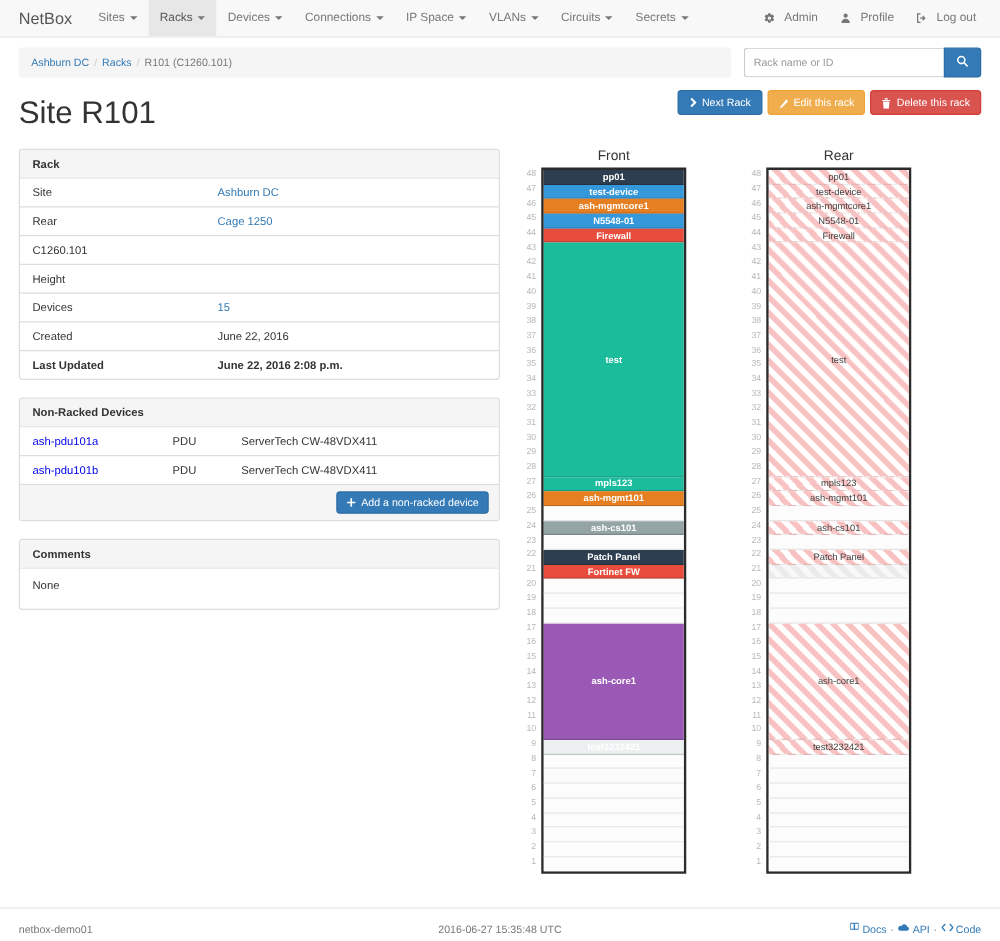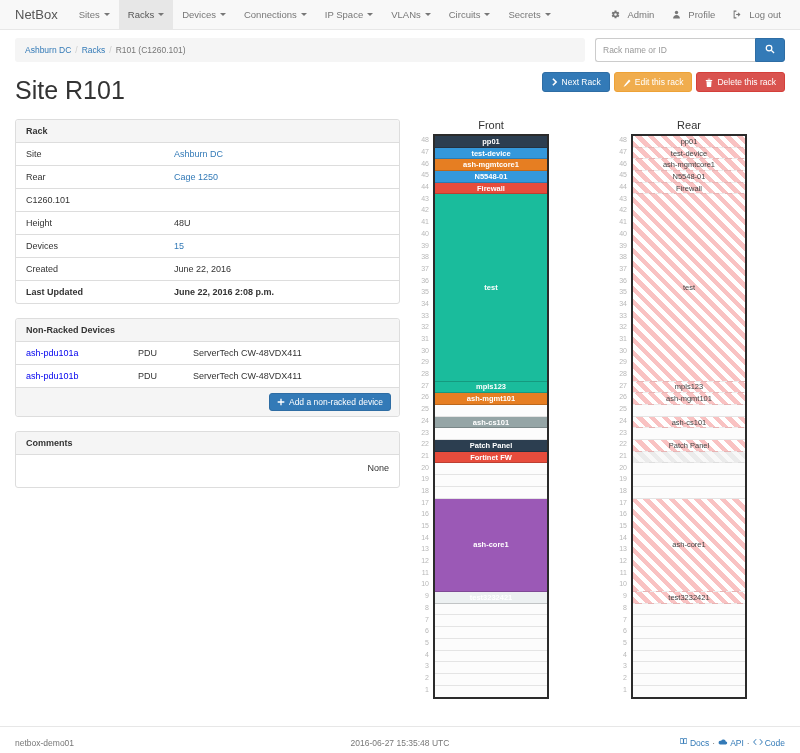--- a/index.html
+++ b/index.html
@@ -48,24 +48,24 @@
   .trow:last-child { border-bottom:none;font-weight:bold; }
   .tlabel { width:148px; flex:0 0 148px; padding:6px 10px; }
   .tvalue { flex:1; padding:6px 10px; }
   .tvalue a, .link { color:#337ab7; }
 
   .nr-row { display:flex; border-bottom:1px solid #ddd; }
   .nr-name { width:118px; flex:0 0 118px; padding:6px 10px; }
   .nr-type { width:55px; flex:0 0 55px; padding:6px 4px; }
   .nr-model { flex:1; padding:6px 4px; }
   .panel-footer { background:#f5f5f5; padding:5px 8px; text-align:right; border-radius:0 0 3px 3px; }
-  .comments-body { padding:8px 10px 14px 10px;text-align:right; }
-
-  
-  .elevations { display:flex; gap:62px; margin-left:13px; }
+  .comments-body { padding:8px 10px 14px 10px; }
+
+  
+  .elevations { display:flex; gap:44px; margin-left:13px; }
   .elevation { width:136px; }
   .elev-title { text-align:center; font-size:11px; color:#333; margin-bottom:3px; padding-left:20px; }
   .rack-wrap { display:flex; }
   .unit-col { width:20px; flex:0 0 20px; }
   .unit-num { font-size:7px; color:#b8b8b8; text-align:right; padding-right:4px; display:flex; align-items:center; justify-content:flex-end; }
   .rack-box { width:116px; border:2px solid #2b2b2b; background:#fff; }
   .slot { display:flex; align-items:center; justify-content:center; overflow:hidden; font-size:7.5px; cursor:pointer; }
   .slot-device { color:#fff; font-weight:bold; border-bottom:1px solid rgba(0,0,0,0.18); }
   .slot-empty { background:#fcfcfc; border-bottom:1px solid #e4e4e4; }
   .slot-hatched { color:#444; font-weight:400;
@@ -208,21 +208,20 @@
         </div>
       <div class="trow">
           <div class="tlabel">Rear</div>
           <div class="tvalue"><a href="#">Cage 1250</a></div>
         </div>
       <div class="trow">
           <div class="tvalue">C1260.101</div>
         </div>
       <div class="trow">
           <div class="tlabel">Height</div>
-          <div class="tvalue">48U</div>
         </div>
       <div class="trow">
           <div class="tlabel">Devices</div>
           <div class="tvalue"><a href="#">15</a></div>
         </div>
       <div class="trow">
           <div class="tlabel">Created</div>
           <div class="tvalue">June 22, 2016</div>
         </div>
       <div class="trow">

